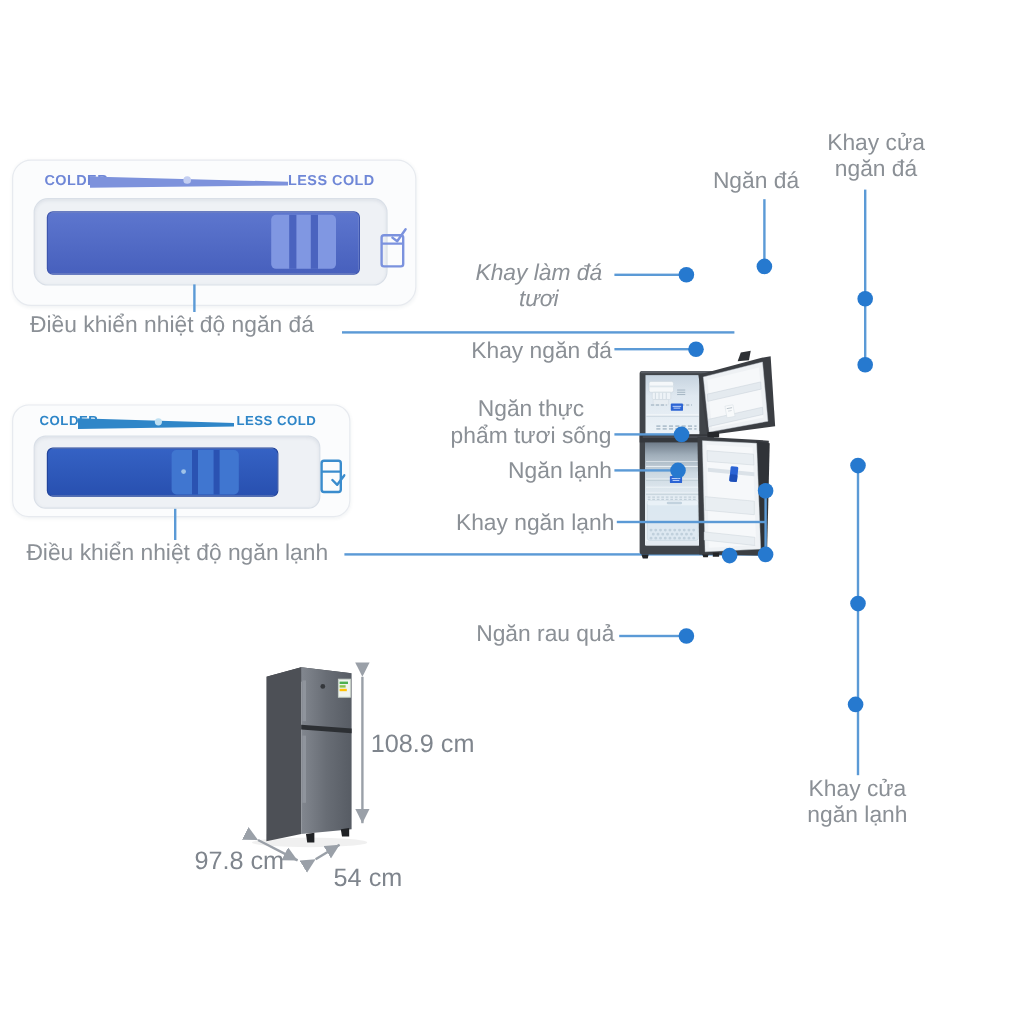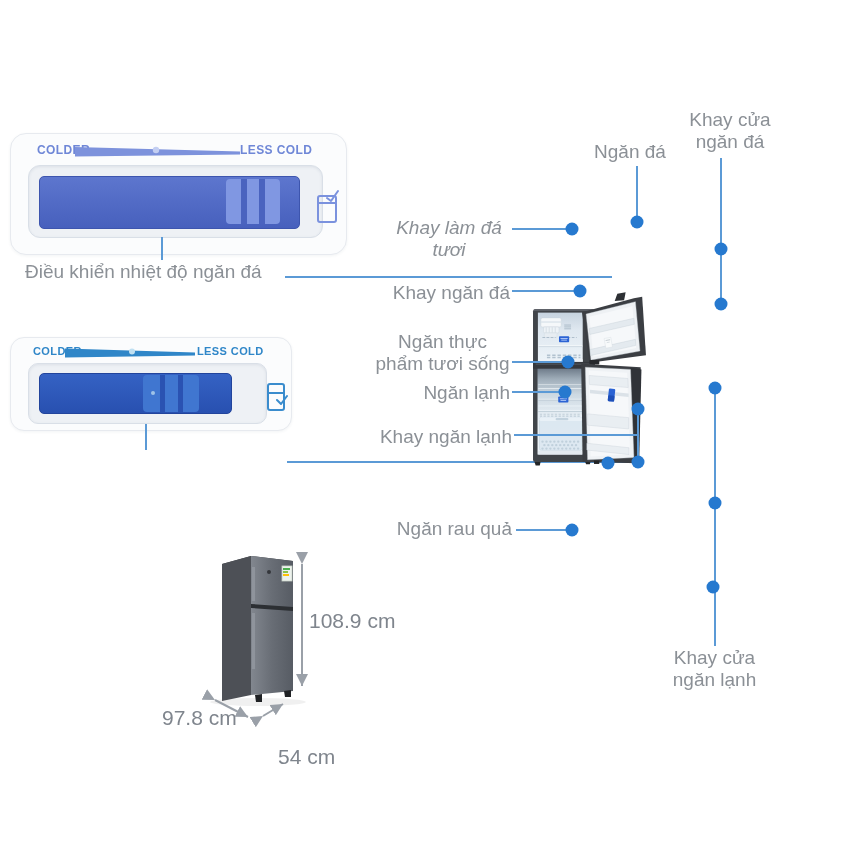--- a/index.html
+++ b/index.html
@@ -73,20 +73,21 @@
     </div>
     <svg class="abs" style="left:255px;top:44px;" width="22" height="32" viewBox="0 0 22 32">
       <g fill="none" stroke="#3a8ccd" stroke-width="2">
         <rect x="2" y="2" width="16" height="26" rx="2"></rect>
         <line x1="2" y1="11" x2="18" y2="11"></line>
         <path d="M11 18 l4 4 l6 -8" stroke-linecap="round" stroke-linejoin="round"></path>
       </g>
     </svg>
   </div>
   <div class="vline" style="left:145px;top:424px;height:26px;"></div>
+  <div class="callout-label" style="left:22px;top:451px;width:280px;">Điều khiển nhiệt độ ngăn lạnh</div>
   <div class="hline" style="left:287px;top:461px;width:352px;"></div>
 
   <svg class="abs" style="left:530px;top:150px;" width="320" height="460" viewBox="530 150 850 460">
     <defs>
       <linearGradient id="gFz" x1="0" y1="0" x2="0" y2="1">
         <stop offset="0" stop-color="#c6d3df"></stop>
           <stop offset="0.35" stop-color="#dfe8f0"></stop>
         <stop offset="1" stop-color="#ecf3f8"></stop>
       </linearGradient>
       <linearGradient id="gFr" x1="0" y1="0" x2="0" y2="1">
@@ -229,21 +230,21 @@
     <polygon points="255,695 262,694 262,702 256,702" fill="#202225"></polygon>
     <polygon points="284,691 291,690 291,697 285,697" fill="#202225"></polygon>
 
     <line x1="302" y1="564" x2="302" y2="686" stroke="#9aa0a8" stroke-width="2" marker-start="url(#ah)" marker-end="url(#ah)"></line>
     <line x1="215,0" y1="0" x2="0" y2="0" stroke="none"></line>
     <line x1="215" y1="700" x2="248" y2="717" stroke="#9aa0a8" stroke-width="2" marker-start="url(#ah)" marker-end="url(#ah)"></line>
     <line x1="263" y1="716" x2="283" y2="704" stroke="#9aa0a8" stroke-width="2" marker-start="url(#ah)" marker-end="url(#ah)"></line>
   </svg>
   <div class="dim-label" style="left:309px;top:609px;">108.9 cm</div>
   <div class="dim-label" style="left:162px;top:706px;">97.8 cm</div>
-  <div class="dim-label" style="left:278px;top:745px;">54 cm</div>
+  <div class="dim-label" style="left:278px;top:720px;">54 cm</div>
 
   <div class="callout-label" style="left:585px;top:141px;width:90px;text-align:center;">Ngăn đá</div>
 
   <div class="callout-label" style="left:680px;top:109px;width:100px;text-align:center;">
     <span>Khay cửa</span><br>
     <span>ngăn đá</span>
   </div>
 
   <div class="callout-label" style="left:388px;top:217px;width:122px;text-align:center;font-style:italic;">
     <span>Khay làm đá</span><br>

